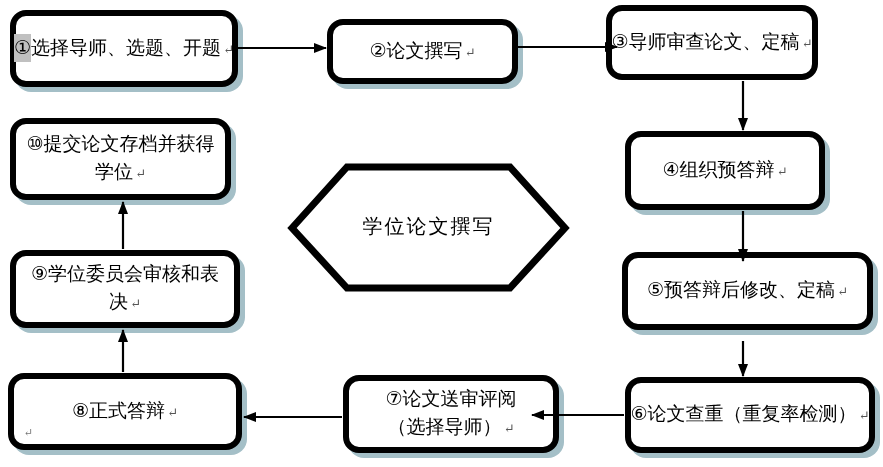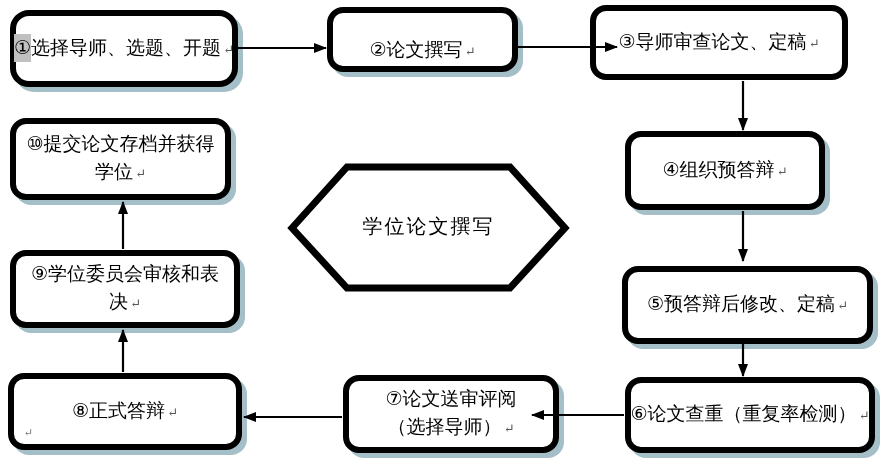--- a/index.html
+++ b/index.html
@@ -17,25 +17,25 @@
     border:6px solid var(--border,#000);
     border-radius:16px;
     background:#fff;
     box-shadow:5px 5px 0 var(--shadow,#a4bfc7);
     display:flex;flex-direction:column;
     align-items:center;justify-content:center;
     font-size:19px;line-height:28px;
     text-align:center;white-space:nowrap;
   }
   .node.no-shadow{box-shadow:none;}
-  .n1{left:10px;top:10px;width:228px;height:77px;border-radius:19px;}
-  .n2{left:327px;top:7px;width:191px;height:65px;justify-content:flex-end;}
-  .n3{left:590px;top:5px;width:258px;height:75px;}
+  .n1{left:10px;top:10px;width:228px;height:77px;}
+  .n2{left:327px;top:19px;width:191px;height:65px;}
+  .n3{left:606px;top:5px;width:212px;height:75px;}
   .n4{left:625px;top:131px;width:200px;height:79px;}
-  .n5{left:622px;top:266px;width:251px;height:78px;}
+  .n5{left:622px;top:252px;width:251px;height:78px;}
   .n6{left:625px;top:377px;width:250px;height:76px;align-items:center;}
   .n7{left:343px;top:375px;width:216px;height:78px;}
   .n8{left:8px;top:373px;width:234px;height:77px;}
   .n9{left:10px;top:250px;width:230px;height:78px;}
   .n10{left:10px;top:118px;width:221px;height:82px;}
   .nline{min-height:0;}
   .num{display:inline-block;}
   .hl{background:var(--highlight,#c0c0c0);}
   .ret{color:#555;font-size:13px;margin-left:2px;}
   .stray{

